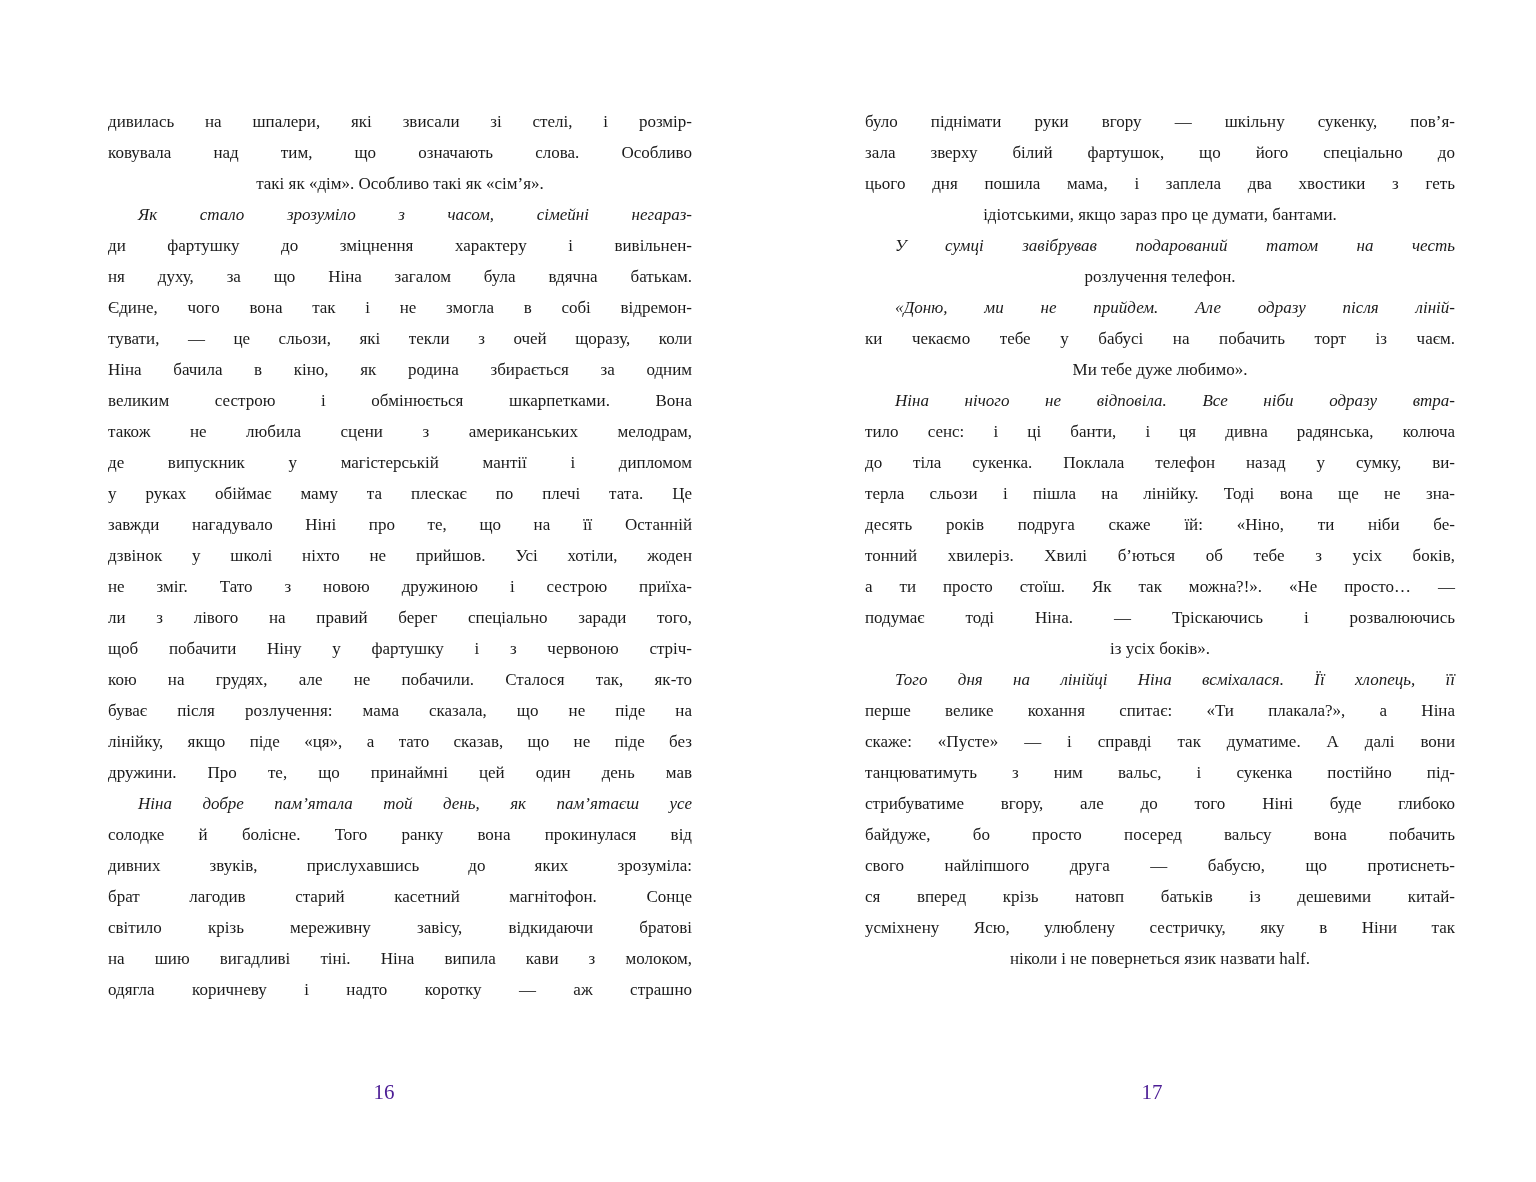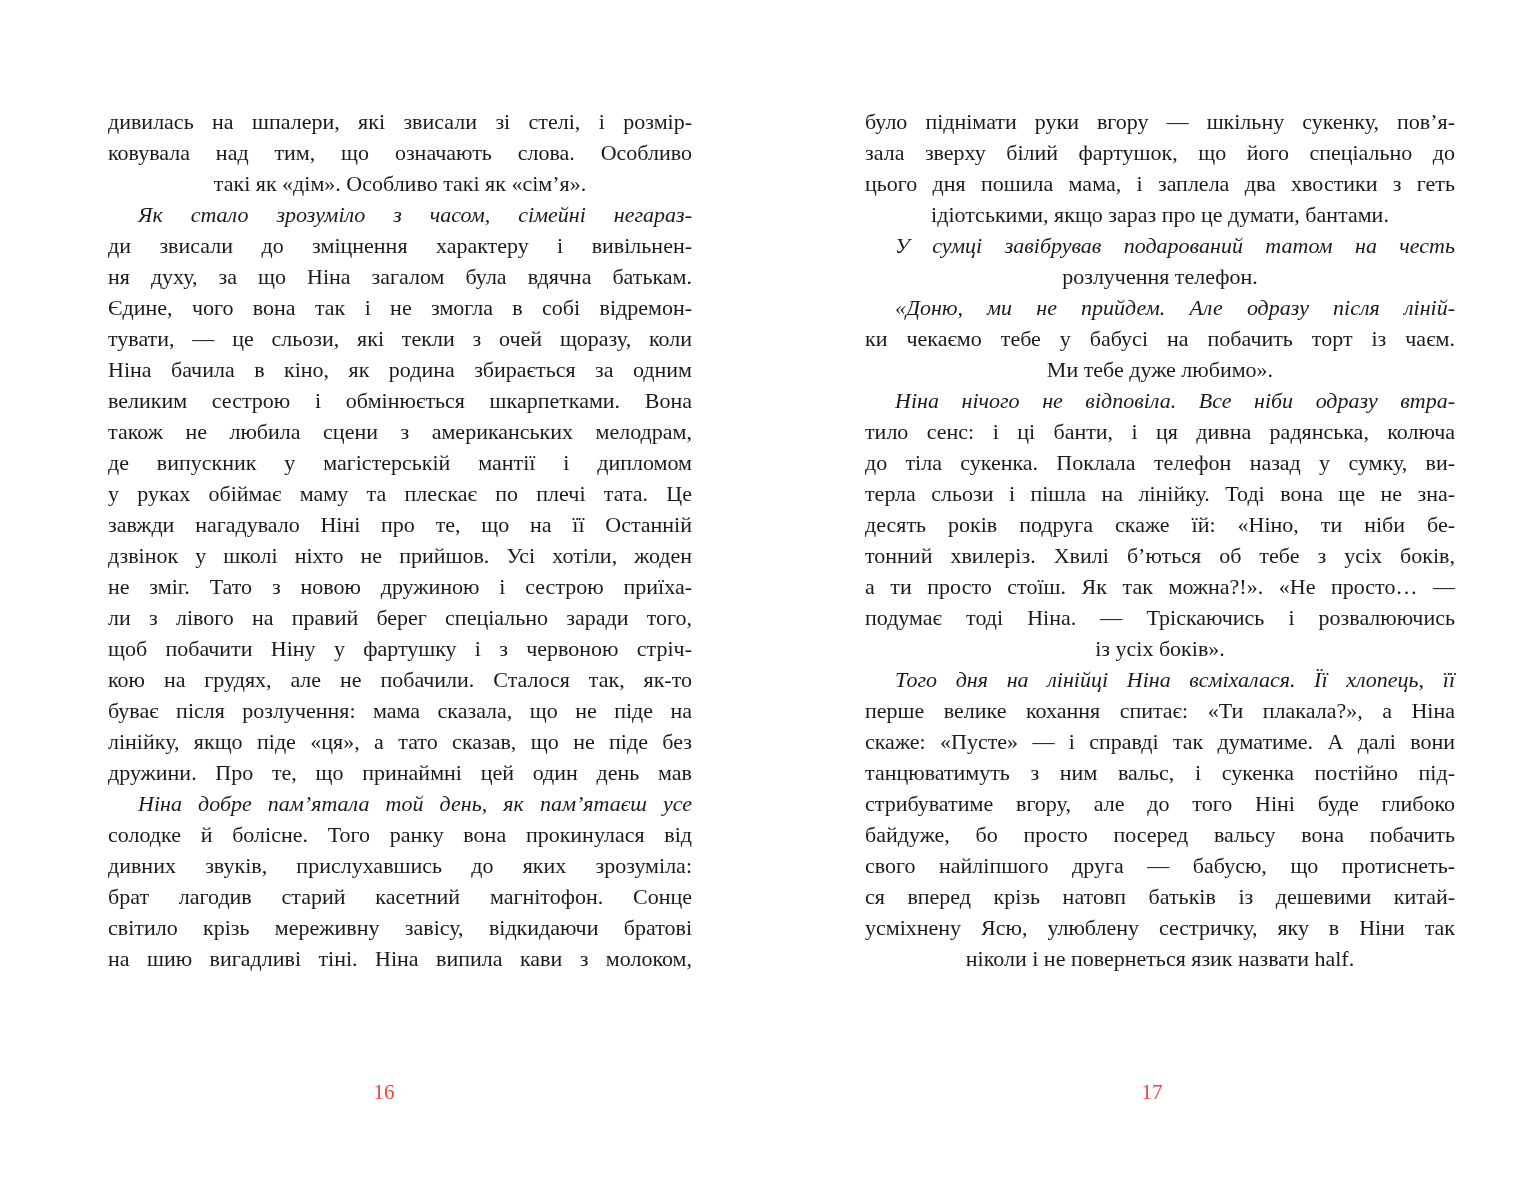--- a/index.html
+++ b/index.html
@@ -20,21 +20,21 @@
     position: absolute;
     top: 0;
     width: 768px;
     height: 1182px;
   }
   .page.left  { left: 0; }
   .page.right { left: 768px; }
   .textblock {
     position: absolute;
     top: 106px;
-    font-size: 22px;
+    font-size: 17px;
     line-height: 31px;
   }
   .page.left  .textblock { left: 108px; width: 584px; }
   .page.right .textblock { left: 97px;  width: 590px; }
   .paragraph {
     margin: 0;
     padding: 0;
   }
   .paragraph.indent .line:first-child {
     text-indent: 30px;
@@ -50,38 +50,38 @@
     text-align-last: auto;
   }
   .folio {
     position: absolute;
     top: 1080px;
     left: 0;
     width: 100%;
     text-align: center;
     font-size: 21px;
     line-height: 24px;
-    color: #ef4444;
+    color: #4c1d95;
   }
 </style>
 </head>
 <body>
 
 <div class="spread">
 
   <div class="page left">
     <div class="textblock">
         <div class="paragraph">
           <div class="line">дивилась на шпалери, які звисали зі стелі, і розмір-</div>
           <div class="line">ковувала над тим, що означають слова. Особливо</div>
           <div class="line para-end">такі як «дім». Особливо такі як «сім’я».</div>
         </div>
         <div class="paragraph indent">
           <div class="line">Як стало зрозуміло з часом, сімейні негараз-</div>
-          <div class="line">ди звисали до зміцнення характеру і вивільнен-</div>
+          <div class="line">ди фартушку до зміцнення характеру і вивільнен-</div>
           <div class="line">ня духу, за що Ніна загалом була вдячна батькам.</div>
           <div class="line">Єдине, чого вона так і не змогла в собі відремон-</div>
           <div class="line">тувати, — це сльози, які текли з очей щоразу, коли</div>
           <div class="line">Ніна бачила в кіно, як родина збирається за одним</div>
           <div class="line">великим сестрою і обмінюється шкарпетками. Вона</div>
           <div class="line">також не любила сцени з американських мелодрам,</div>
           <div class="line">де випускник у магістерській мантії і дипломом</div>
           <div class="line">у руках обіймає маму та плескає по плечі тата. Це</div>
           <div class="line">завжди нагадувало Ніні про те, що на її Останній</div>
           <div class="line">дзвінок у школі ніхто не прийшов. Усі хотіли, жоден</div>
@@ -93,20 +93,21 @@
           <div class="line">лінійку, якщо піде «ця», а тато сказав, що не піде без</div>
           <div class="line">дружини. Про те, що принаймні цей один день мав</div>
         </div>
         <div class="paragraph indent">
           <div class="line">Ніна добре пам’ятала той день, як пам’ятаєш усе</div>
           <div class="line">солодке й болісне. Того ранку вона прокинулася від</div>
           <div class="line">дивних звуків, прислухавшись до яких зрозуміла:</div>
           <div class="line">брат лагодив старий касетний магнітофон. Сонце</div>
           <div class="line">світило крізь мереживну завісу, відкидаючи братові</div>
           <div class="line">на шию вигадливі тіні. Ніна випила кави з молоком,</div>
+          <div class="line">одягла коричневу і надто коротку — аж страшно</div>
         </div>
       </div>
     <div class="folio">16</div>
   </div>
 
   <div class="page right">
     <div class="textblock">
         <div class="paragraph">
           <div class="line">було піднімати руки вгору — шкільну сукенку, пов’я-</div>
           <div class="line">зала зверху білий фартушок, що його спеціально до</div>

